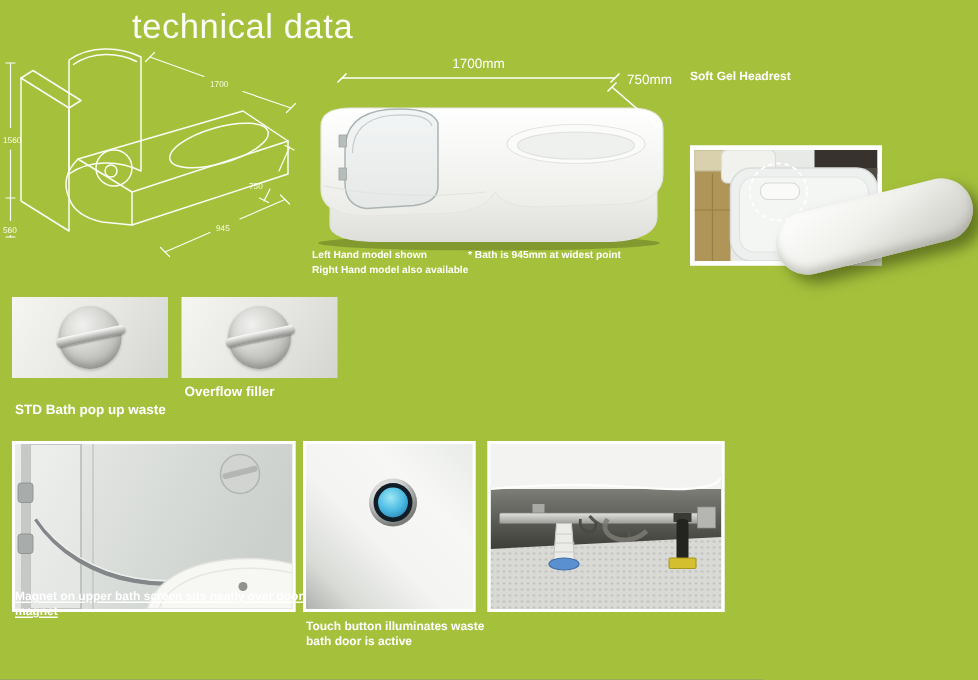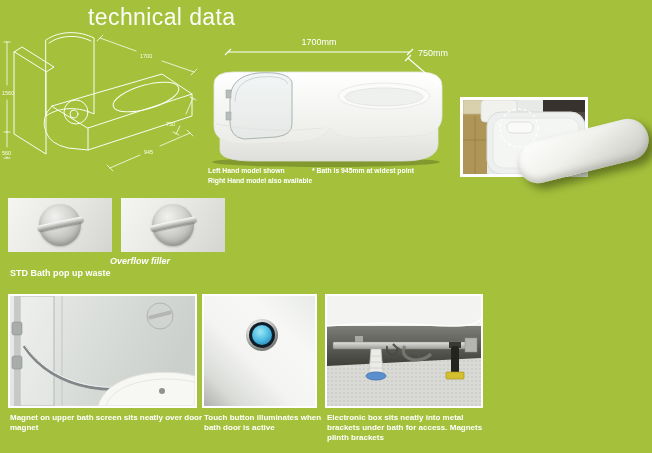--- a/index.html
+++ b/index.html
@@ -129,20 +129,21 @@
     <text class="dim-text" x="214" y="22">750mm</text>
   </svg>
 
   <div class="abs note" style="left:208px;top:166px;width:120px;font-weight:bold;">
     <div>Left Hand model shown</div>
     <div>Right Hand model also available</div>
   </div>
   <div class="abs note" style="left:312px;top:166px;width:150px;font-weight:bold;">* Bath is 945mm at widest point</div>
 
   <div id="headrest-block" class="abs">
+    <h4 id="headrest-title">Soft Gel Headrest</h4>
   </div>
 
   <div id="headrest-photo" class="abs">
     <svg width="122" height="74" viewBox="0 0 122 74">
       <rect width="122" height="74" fill="#e8eae8"></rect>
       <rect x="0" y="0" width="24" height="74" fill="#b09559"></rect>
       <line x1="12" y1="16" x2="12" y2="74" stroke="#96803f" stroke-width="0.8"></line>
       <line x1="0" y1="40" x2="24" y2="40" stroke="#96803f" stroke-width="0.8"></line>
       <rect x="0" y="0" width="22" height="14" fill="#d9d0ae" stroke="#c2b98f" stroke-width="0.8"></rect>
       <rect x="18" y="0" width="36" height="22" rx="4" fill="#f1f1ee" stroke="#dbdbd7" stroke-width="0.8"></rect>
@@ -160,21 +161,21 @@
 
   <div class="abs waste-photo" style="left:8px;top:198px;">
     <div class="disc"></div>
     <div class="disc-bar"></div>
   </div>
   <div class="abs waste-photo" style="left:121px;top:198px;">
     <div class="disc"></div>
     <div class="disc-bar"></div>
   </div>
   <div class="abs cap9" style="left:10px;top:268px;">STD Bath pop up waste</div>
-  <div class="abs cap9" style="left:110px;top:256px;font-style:italic;">Overflow filler</div>
+  <div class="abs cap9" style="left:123px;top:256px;">Overflow filler</div>
 
   <div class="abs bphoto" style="left:8px;top:294px;width:189px;height:114px;">
     <svg width="185" height="110" viewBox="0 0 185 110">
       <defs>
         <linearGradient id="gA" x1="0" y1="0" x2="1" y2="0.3">
           <stop offset="0" stop-color="#eaece9"></stop>
             <stop offset="1" stop-color="#cbd0cd"></stop>
         </linearGradient>
       </defs>
       <rect width="185" height="110" fill="url(#gA)"></rect>
@@ -234,17 +235,16 @@
       <line x1="43" y1="60" x2="55" y2="60" stroke="#cbcbc7" stroke-width="0.8"></line>
       <line x1="43" y1="66" x2="56" y2="66" stroke="#cbcbc7" stroke-width="0.8"></line>
       <line x1="42" y1="72" x2="56" y2="72" stroke="#cbcbc7" stroke-width="0.8"></line>
       <ellipse cx="49" cy="80" rx="10" ry="4" fill="#5a8fd0" stroke="#3f6ea8" stroke-width="0.8"></ellipse>
       <rect x="122" y="46" width="12" height="6" fill="#3a3a34"></rect>
       <rect x="124" y="50" width="8" height="28" rx="3" fill="#23231f"></rect>
       <rect x="119" y="76" width="18" height="7" rx="1" fill="#d4bf2e" stroke="#a8961f" stroke-width="0.7"></rect>
     </svg>
   </div>
 
-  <div class="abs cap" style="left:10px;top:413px;width:200px;">Magnet on upper bath screen sits neatly over door magnet</div>
-  <div class="abs cap" style="left:204px;top:413px;width:132px;">Touch button illuminates when bath door is active</div>
-  <div class="abs cap" style="left:327px;top:413px;width:170px;">Electronic box sits neatly into metal brackets under bath for access. Magnets plinth brackets</div>
+  <div class="abs cap" style="left:10px;top:393px;width:200px;text-decoration:underline;">Magnet on upper bath screen sits neatly over door magnet</div>
+  <div class="abs cap" style="left:204px;top:413px;width:132px;">Touch button illuminates waste bath door is active</div>
 
 </div>
 
 </body></html>

